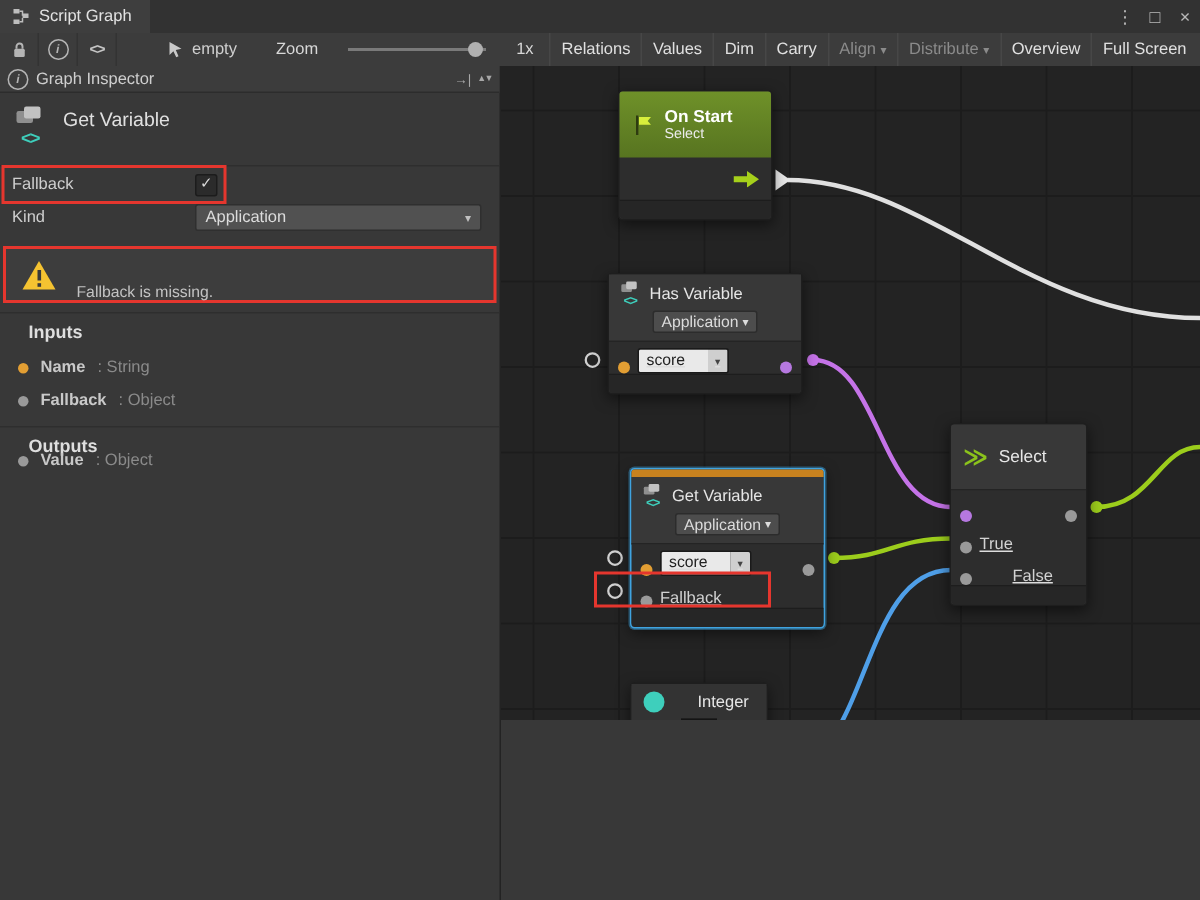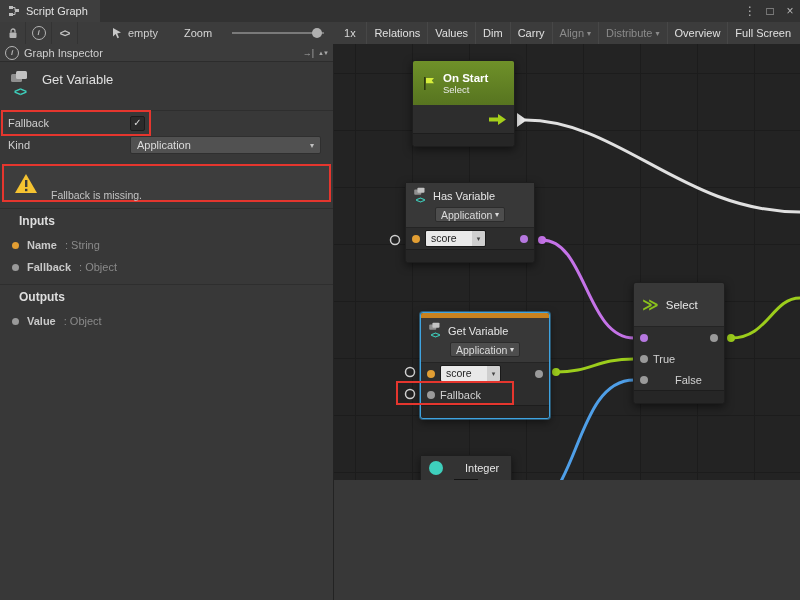--- a/index.html
+++ b/index.html
@@ -59,21 +59,21 @@
     background-size:57px 57px;background-position:21px 29px;}
   .wires{position:absolute;left:0;top:0;z-index:1;}
   .node{position:absolute;background:#2d2d2d;border:1px solid #1e1e1e;border-radius:3px;z-index:2;
         box-shadow:0 3px 9px rgba(0,0,0,.5);box-sizing:border-box;}
   .node-h{border-bottom:1px solid #242424;background:#383838;}
   .nh-row{display:flex;align-items:center;gap:6px;padding:4px 7px 2px 7px;}
   .nh-title{font-size:11px;color:#e6e6e6;white-space:nowrap;}
   .nh-drop{margin:1px 7px 5px 29px;height:15px;background:#4d4d4d;border:1px solid #2c2c2c;border-radius:2px;
            display:inline-flex;align-items:center;padding:0 5px;font-size:10.5px;color:#dcdcdc;width:70px;box-sizing:border-box;}
   .nh-drop .caret{margin-left:auto;}
-  .node-body-row{display:flex;align-items:center;gap:5px;padding:0 6px;height:21px;}
+  .node-body-row{display:flex;align-items:flex-end;gap:5px;padding:0 6px;height:21px;text-decoration:underline;}
   .node-footer{height:12px;background:#262626;border-top:1px solid #1d1d1d;border-radius:0 0 3px 3px;}
   .sel-field{display:flex;height:15px;border-radius:2px;overflow:hidden;border:1px solid #1a1a1a;}
   .sel-text{background:#e9e9e9;color:#222;padding:0 5px;font-size:10.5px;line-height:14px;min-width:36px;}
   .sel-btn{background:#cfcfcf;width:13px;color:#444;font-size:7px;display:flex;align-items:center;justify-content:center;}
   .mini-icon{display:flex;flex-direction:column;align-items:center;line-height:8px;}
   .mini-icon .teal-code{font-size:9px;}
   
   .onstart-h{height:44px;background:linear-gradient(#6f9129,#577420);border-radius:2px 2px 0 0;display:flex;align-items:center;gap:7px;padding:0 9px;box-sizing:border-box;}
   .onstart-title{font-size:11.5px;font-weight:bold;color:#fff;}
   .onstart-sub{font-size:9.5px;color:#eaeaea;}
@@ -230,21 +230,21 @@
     </div>
     <div class="port-row" style="top:212px">
       <span class="dot d7 dot-gray"></span>
       <span class="pname">Fallback</span>
       <span class="ptype">: Object</span>
     </div>
 
     <div class="divider" style="top:240px"></div>
     <div class="section-h" style="top:244px">Outputs</div>
 
-    <div class="port-row" style="top:266px">
+    <div class="port-row" style="top:252px">
       <span class="dot d7 dot-gray"></span>
       <span class="pname">Value</span>
       <span class="ptype">: Object</span>
     </div>
   </div>
 
   <div class="canvas">
 
     <svg class="wires" width="466" height="556" viewBox="0 0 466 556">
       <path d="M191,76 C285,76 350,168 466,168" stroke="#e0e0e0" stroke-width="3" fill="none"></path>

